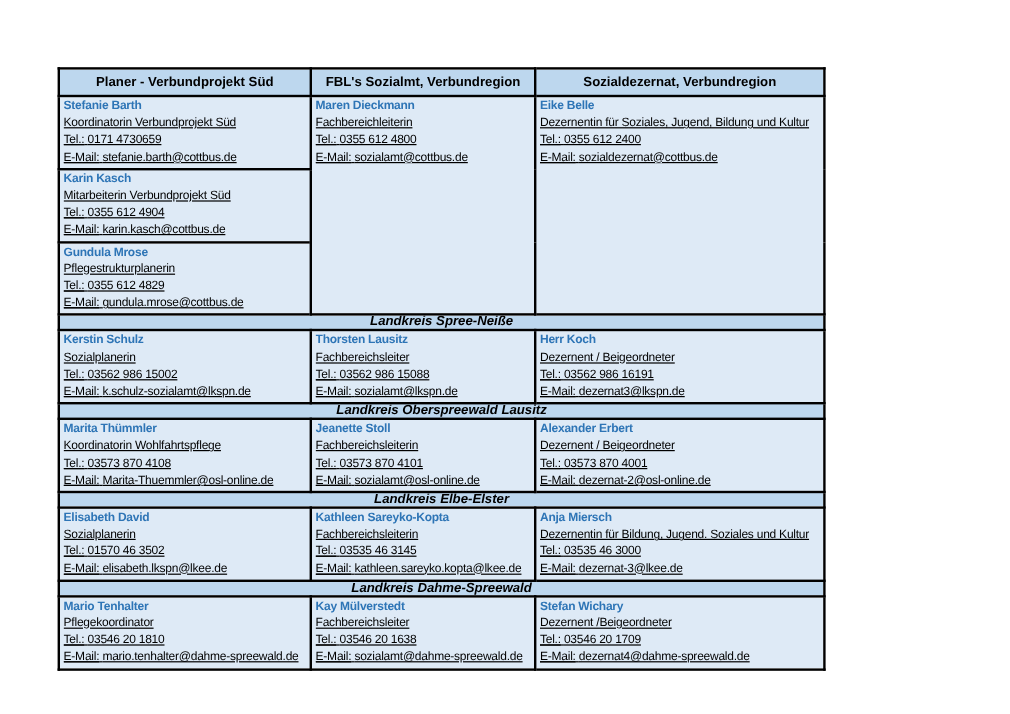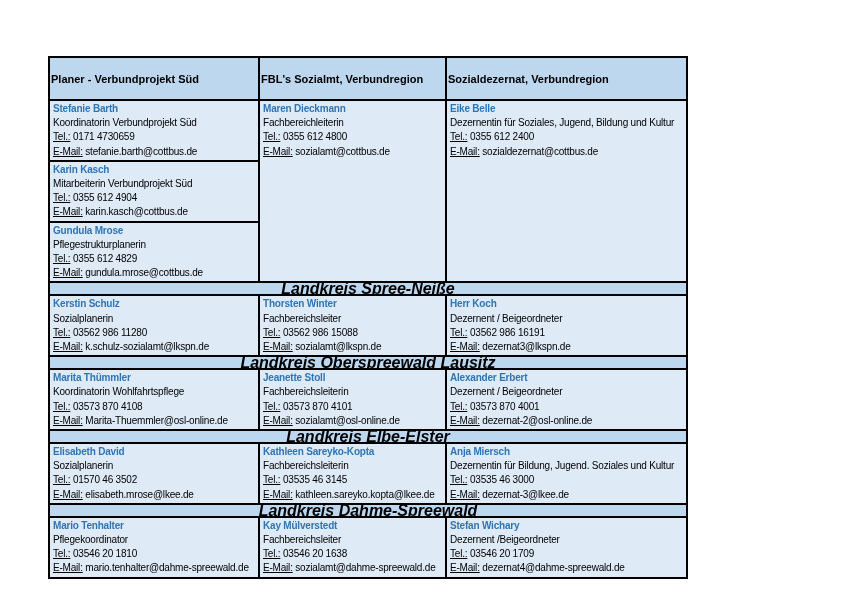--- a/index.html
+++ b/index.html
@@ -12,36 +12,36 @@
 
   table.contact-table {
     position:absolute; left:48px; top:56px;
     width:638px; border-collapse:collapse; table-layout:fixed;
   }
   .contact-table td, .contact-table th {
     border:2px solid #000000; vertical-align:top; overflow:hidden;
   }
   th.col-header {
     background:#BDD7EE; color:#000;
-    font-size:11px; font-weight:bold; text-align:left;
-    vertical-align:middle; padding:12px 1px; height:17px;
+    font-size:11px; font-weight:bold; text-align:center;
+    vertical-align:middle; padding:2px 1px; height:17px;
     letter-spacing:0px; white-space:nowrap;
   }
   td.card {
     background:#DEEAF6; padding:1px 1px 1px 3px;
     font-size:10px; line-height:14.2px; letter-spacing:-0.2px; color:#000;
   }
   td.section-bar {
     background:#BDD7EE; color:#000;
     text-align:center; vertical-align:middle;
-    font-size:16px; font-weight:bold; font-style:italic;
+    font-size:11px; font-weight:bold; font-style:italic;
     height:10px; line-height:11px; padding:0; white-space:nowrap;margin-top:34px;
   }
   .name { color:#2E75B6; font-weight:bold; white-space:nowrap; overflow:hidden; }
-  .role, .line { color:#000; white-space:nowrap; overflow:hidden; }
+  .role, .line { color:#000; white-space:nowrap; overflow:hidden;text-decoration:underline; }
   .lbl { text-decoration:underline;text-align:center; }
   tr.hdr-row   { height:21px; }
   tr.verb-row  { height:59px; }
   tr.bar-row   { height:12px; }
   tr.cont-row  { height:58px;padding-left:47px; }
 </style>
 </head>
 <body>
 
 <div class="page">
@@ -96,25 +96,25 @@
       </td>
     </tr>
 
     <tr class="bar-row">
       <td class="section-bar" colspan="3">Landkreis Spree-Neiße</td>
     </tr>
     <tr class="cont-row">
       <td class="card">
         <div class="name">Kerstin Schulz</div>
         <div class="role">Sozialplanerin</div>
-        <div class="line"><span class="lbl">Tel.:</span> <span>03562 986 11280</span></div>
+        <div class="line"><span class="lbl">Tel.:</span> <span>03562 986 15002</span></div>
         <div class="line"><span class="lbl">E-Mail:</span> <span>k.schulz-sozialamt@lkspn.de</span></div>
       </td>
       <td class="card">
-        <div class="name">Thorsten Winter</div>
+        <div class="name">Thorsten Lausitz</div>
         <div class="role">Fachbereichsleiter</div>
         <div class="line"><span class="lbl">Tel.:</span> <span>03562 986 15088</span></div>
         <div class="line"><span class="lbl">E-Mail:</span> <span>sozialamt@lkspn.de</span></div>
       </td>
       <td class="card">
         <div class="name">Herr Koch</div>
         <div class="role">Dezernent / Beigeordneter</div>
         <div class="line"><span class="lbl">Tel.:</span> <span>03562 986 16191</span></div>
         <div class="line"><span class="lbl">E-Mail:</span> <span>dezernat3@lkspn.de</span></div>
       </td>
@@ -145,21 +145,21 @@
     </tr>
 
     <tr class="bar-row">
       <td class="section-bar" colspan="3">Landkreis Elbe-Elster</td>
     </tr>
     <tr class="cont-row">
       <td class="card">
         <div class="name">Elisabeth David</div>
         <div class="role">Sozialplanerin</div>
         <div class="line"><span class="lbl">Tel.:</span> <span>01570 46 3502</span></div>
-        <div class="line"><span class="lbl">E-Mail:</span> <span>elisabeth.mrose@lkee.de</span></div>
+        <div class="line"><span class="lbl">E-Mail:</span> <span>elisabeth.lkspn@lkee.de</span></div>
       </td>
       <td class="card">
         <div class="name">Kathleen Sareyko-Kopta</div>
         <div class="role">Fachbereichsleiterin</div>
         <div class="line"><span class="lbl">Tel.:</span> <span>03535 46 3145</span></div>
         <div class="line"><span class="lbl">E-Mail:</span> <span>kathleen.sareyko.kopta@lkee.de</span></div>
       </td>
       <td class="card">
         <div class="name">Anja Miersch</div>
         <div class="role">Dezernentin für Bildung, Jugend. Soziales und Kultur</div>

